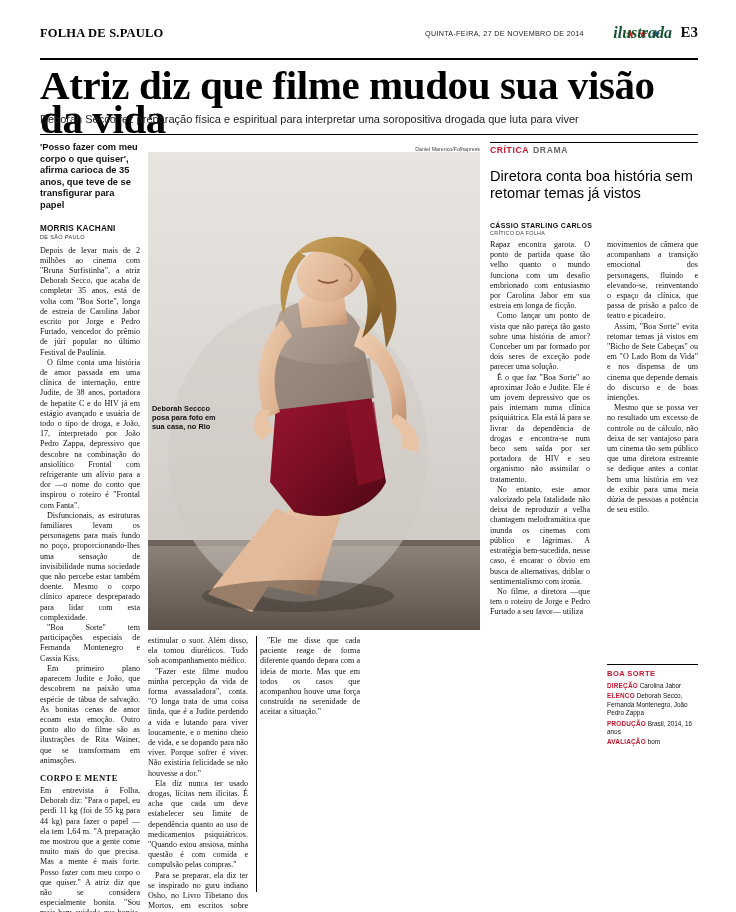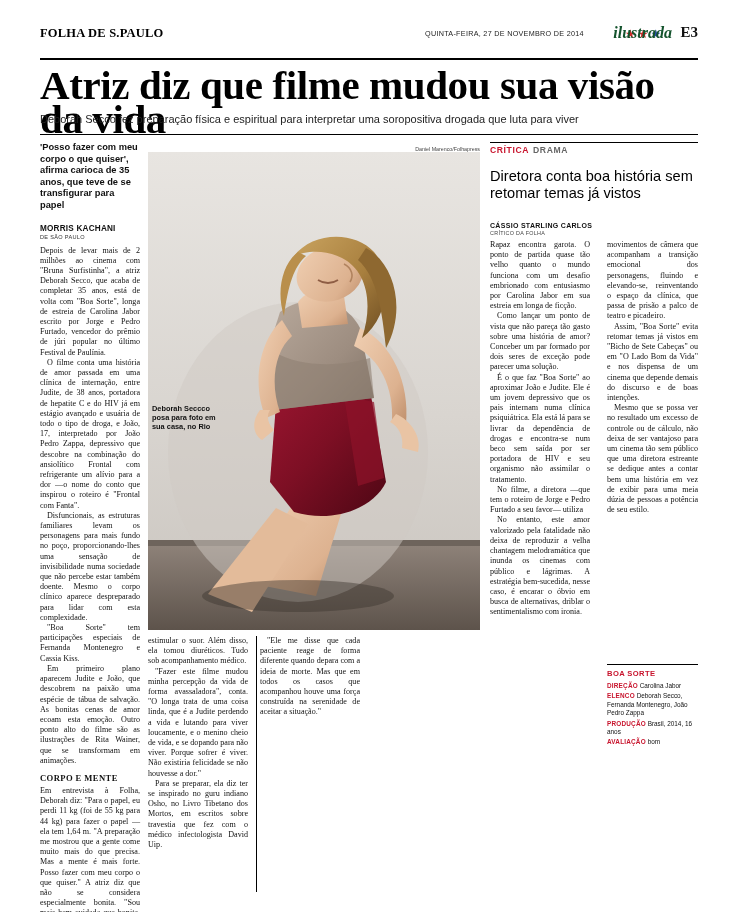--- a/index.html
+++ b/index.html
@@ -387,20 +387,21 @@
       <path d="M112 258 C104 268 104 282 114 288 L126 278 C120 272 118 264 122 258 Z" fill="#e9c4a4"></path>
 
       <ellipse cx="150" cy="444" rx="96" ry="16" fill="#3c352f" opacity="0.45"></ellipse>
     </svg>
   </div>
   <div class="photo-caption">Deborah Seccco posa para foto em sua casa, no Rio</div>
 
   <div class="col" style="left:148px; top:636px; width:100px;">
     <p class="first">estimular o suor. Além disso, ela tomou diuréticos. Tudo sob acompanhamento médico.</p>
     <p>"Fazer este filme mudou minha percepção da vida de forma avassaladora", conta. "O longa trata de uma coisa linda, que é a Judite perdendo a vida e lutando para viver loucamente, e o menino cheio de vida, e se dopando para não viver. Porque sofrer é viver. Não existiria felicidade se não houvesse a dor."</p>
+    <p>Ela diz nunca ter usado drogas, lícitas nem ilícitas. É acha que cada um deve estabelecer seu limite de dependência quanto ao uso de medicamentos psiquiátricos. "Quando estou ansiosa, minha questão é com comida e compulsão pelas compras."</p>
     <p>Para se preparar, ela diz ter se inspirado no guru indiano Osho, no Livro Tibetano dos Mortos, em escritos sobre travestia que fez com o médico infectologista David Uip.</p>
 
   </div>
 
   <div class="col" style="left:260px; top:636px; width:100px;">
     <p>"Ele me disse que cada paciente reage de forma diferente quando depara com a ideia de morte. Mas que em todos os casos que acompanhou houve uma força construída na serenidade de aceitar a situação."</p>
   </div>
   <div class="vrule" style="left:256px; top:636px; height:256px;"></div>
 
   <div class="rule-right-top"></div>
@@ -408,22 +409,22 @@
     <span class="c1">CRÍTICA</span><span class="c2">DRAMA</span>
   </div>
   <div class="critica-title">Diretora conta boa história sem retomar temas já vistos</div>
   <div class="critica-byline">CÁSSIO STARLING CARLOS</div>
   <div class="critica-byline-sub">CRÍTICO DA FOLHA</div>
 
   <div class="col" style="left:490px; top:240px; width:100px;">
     <p class="first">Rapaz encontra garota. O ponto de partida quase tão velho quanto o mundo funciona com um desafio embrionado com entusiasmo por Carolina Jabor em sua estreia em longa de ficção.</p>
     <p>Como lançar um ponto de vista que não pareça tão gasto sobre uma história de amor? Conceber um par formado por dois seres de exceção pode parecer uma solução.</p>
     <p>É o que faz "Boa Sorte" ao aproximar João e Judite. Ele é um jovem depressivo que os pais internam numa clínica psiquiátrica. Ela está lá para se livrar da dependência de drogas e encontra-se num beco sem saída por ser portadora de HIV e seu organismo não assimilar o tratamento.</p>
+    <p>No entanto, este amor valorizado pela fatalidade não deixa de reproduzir a velha chantagem melodramática que inunda os cinemas com público e lágrimas. A estratégia bem-sucedida, nesse caso, é encarar o óbvio em busca de alternativas, driblar o sentimentalismo com ironia.</p>
     <p>No filme, a diretora —que tem o roteiro de Jorge e Pedro Furtado a seu favor— utiliza</p>
-    <p>No entanto, este amor valorizado pela fatalidade não deixa de reproduzir a velha chantagem melodramática que inunda os cinemas com público e lágrimas. A estratégia bem-sucedida, nesse caso, é encarar o óbvio em busca de alternativas, driblar o sentimentalismo com ironia.</p>
   </div>
 
   <div class="col" style="left:607px; top:240px; width:91px;">
     <p class="first">movimentos de câmera que acompanham a transição emocional dos personagens, fluindo e elevando-se, reinventando o espaço da clínica, que passa de prisão a palco de teatro e picadeiro.</p>
     <p>Assim, "Boa Sorte" evita retomar temas já vistos em "Bicho de Sete Cabeças" ou em "O Lado Bom da Vida" e nos dispensa de um cinema que depende demais do discurso e de boas intenções.</p>
     <p>Mesmo que se possa ver no resultado um excesso de controle ou de cálculo, não deixa de ser vantajoso para um cinema tão sem público que uma diretora estreante se dedique antes a contar bem uma história em vez de exibir para uma meia dúzia de pessoas a potência de seu estilo.</p>
   </div>
 
   <div class="boxrule"></div>
   <div class="box-title">BOA SORTE</div>

